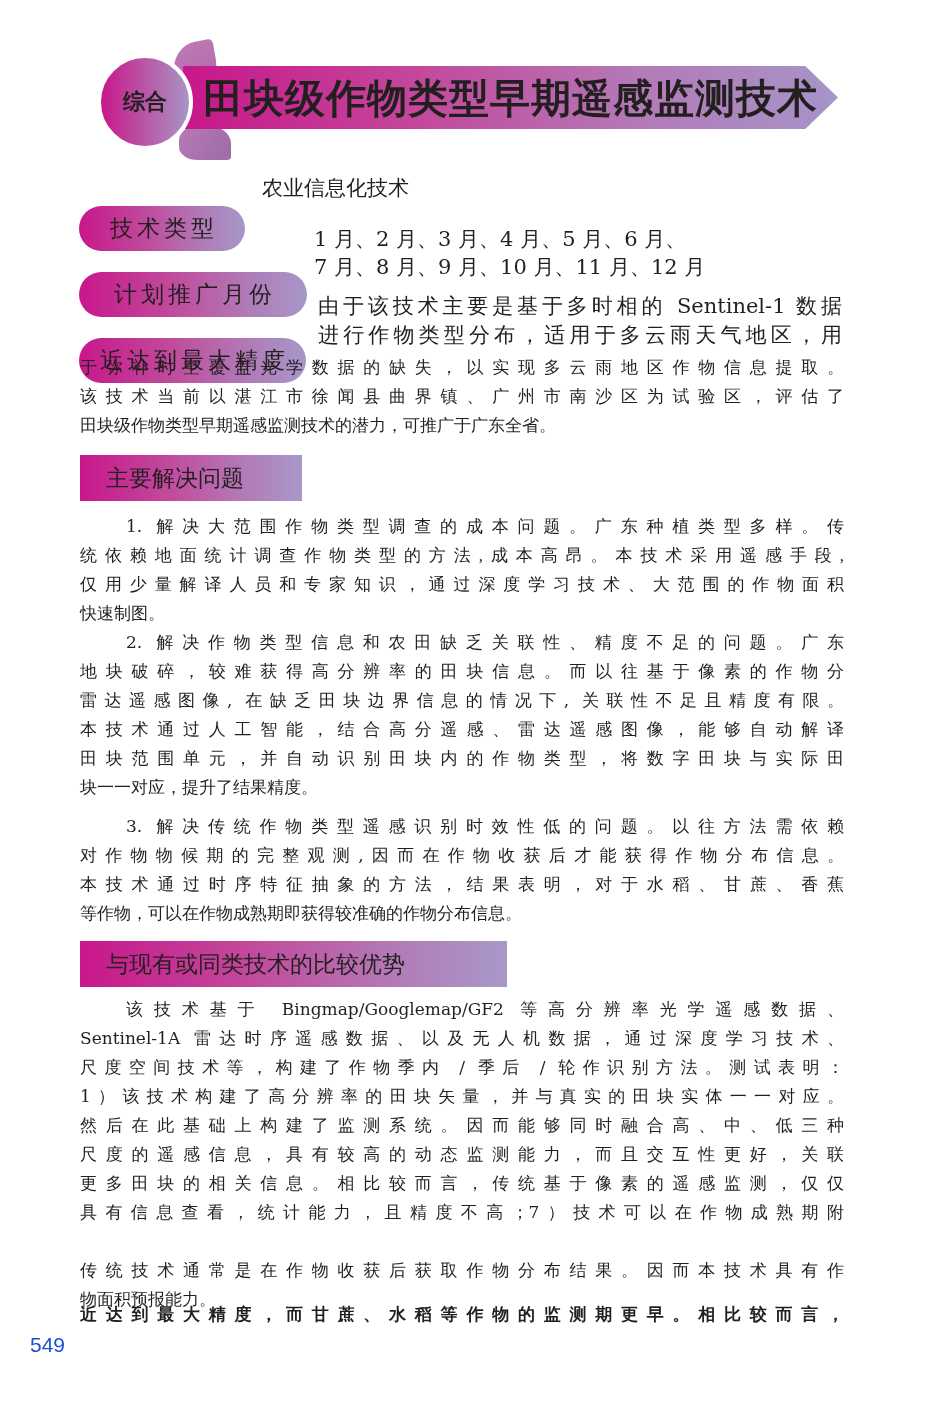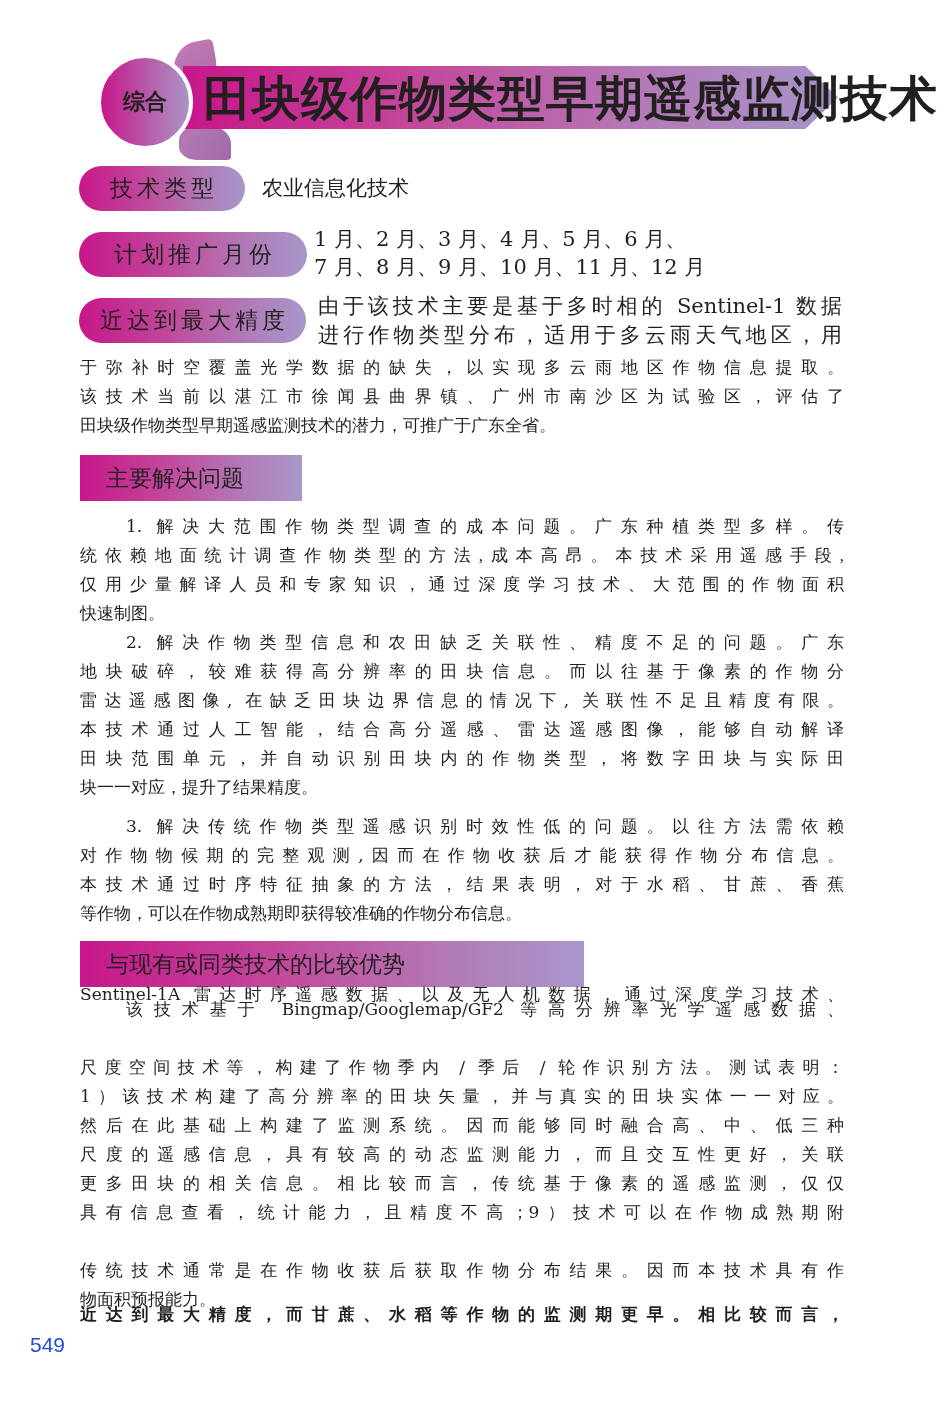--- a/index.html
+++ b/index.html
@@ -6,40 +6,40 @@
   body { width: 944px; height: 1417px; position: relative; overflow: hidden;
          font-family: "DejaVu Serif", "Liberation Serif", serif; color: #231f20; }
 
   
   .title-wrap { position: absolute; left: 95px; top: 40px; width: 760px; height: 120px; }
   .title-banner { position: absolute; left: 88px; top: 26px; width: 655px; height: 63px;
     background: linear-gradient(90deg, #c8178a 0%, #c4479b 35%, #b47ab8 70%, #a694c8 100%);
     clip-path: polygon(0 0, 95% 0, 100% 50%, 95% 100%, 0 100%); }
   .title-text { position: absolute; left: 108px; top: 30px; height: 56px; line-height: 56px;
     font-family: "DejaVu Sans", "Liberation Sans", sans-serif; font-weight: bold;
-    font-size: 48px; color: #231f20; letter-spacing: 1px; white-space: nowrap; }
+    font-size: 40px; color: #231f20; letter-spacing: 1px; white-space: nowrap; }
   .leaf-top { position: absolute; left: 78px; top: 2px; width: 44px; height: 52px;
     background: linear-gradient(160deg, #c27ab5, #a86aa8);
     border-radius: 60% 10% 60% 10%; transform: rotate(-10deg); }
   .leaf-bottom { position: absolute; left: 84px; top: 84px; width: 52px; height: 36px;
     background: linear-gradient(120deg, #b77bb6, #9e6aa7);
     border-radius: 50% 60% 10% 40%; }
   .badge-circle { position: absolute; left: 2px; top: 14px; width: 88px; height: 88px;
     border-radius: 50%; border: 4px solid #ffffff;
     background: linear-gradient(90deg, #c8178a 0%, #b270b2 70%, #a894c8 100%);
     display: flex; align-items: center; justify-content: center; }
   .badge-text { font-family: "DejaVu Sans", "Liberation Sans", sans-serif; font-weight: bold;
     font-size: 22px; color: #231f20; }
 
   
   .pill { position: absolute; left: 79px; height: 45px; border-radius: 23px;
     background: linear-gradient(90deg, #c8178a 0%, #c04a9c 40%, #b07cb8 75%, #a697c9 100%);
     font-family: "DejaVu Sans", "Liberation Sans", sans-serif; font-size: 23px;
     color: #231f20; display: flex; align-items: center; justify-content: center;
-    letter-spacing: 4px; box-sizing: border-box; padding-left: 4px; }
+    letter-spacing: 4px; box-sizing: border-box; padding-left: 4px; margin-top: 40px; }
 
   .field-value { position: absolute; font-size: 21px; line-height: 27px; color: #231f20; white-space: nowrap; }
 
   
   .section-header { position: absolute; left: 80px; height: 46px;
     background: linear-gradient(90deg, #c8178a 0%, #c24a9c 40%, #b27cb8 75%, #a898ca 100%);
     font-family: "DejaVu Sans", "Liberation Sans", sans-serif; font-size: 23px; color: #231f20;
     display: flex; align-items: center; padding-left: 26px; box-sizing: border-box; }
 
   .body-line { position: absolute; left: 80px; width: 764px; font-size: 17px; line-height: 29px;
@@ -86,26 +86,26 @@
 <div class="body-line" style="top:657px;">地块破碎，较难获得高分辨率的田块信息。而以往基于像素的作物分</div>
 <div class="body-line" style="top:686px;">雷达遥感图像, 在缺乏田块边界信息的情况下, 关联性不足且精度有限。</div>
 <div class="body-line" style="top:715px;">本技术通过人工智能，结合高分遥感、雷达遥感图像，能够自动解译</div>
 <div class="body-line" style="top:744px;">田块范围单元，并自动识别田块内的作物类型，将数字田块与实际田</div>
 <div class="body-line last" style="top:773px;">块一一对应，提升了结果精度。</div>
 <div class="body-line indent" style="top:812px;">3. 解决传统作物类型遥感识别时效性低的问题。以往方法需依赖</div>
 <div class="body-line" style="top:841px;">对作物物候期的完整观测,因而在作物收获后才能获得作物分布信息。</div>
 <div class="body-line" style="top:870px;">本技术通过时序特征抽象的方法，结果表明，对于水稻、甘蔗、香蕉</div>
 <div class="body-line last" style="top:899px;">等作物，可以在作物成熟期即获得较准确的作物分布信息。</div>
 
-<div class="section-header" style="top:941px; width:504px;">与现有或同类技术的比较优势</div>
+<div class="section-header" style="top:941px; width:427px;">与现有或同类技术的比较优势</div>
 <div class="body-line indent" style="top:995px;">该技术基于 Bingmap/Googlemap/GF2 等高分辨率光学遥感数据、</div>
-<div class="body-line" style="top:980px;">Sentinel-1A 雷达时序遥感数据、以及无人机数据，通过深度学习技术、</div>
+<div class="body-line" style="top:1024px;">Sentinel-1A 雷达时序遥感数据、以及无人机数据，通过深度学习技术、</div>
 <div class="body-line" style="top:1053px;">尺度空间技术等，构建了作物季内 / 季后 / 轮作识别方法。测试表明：</div>
 <div class="body-line" style="top:1082px;">1）该技术构建了高分辨率的田块矢量，并与真实的田块实体一一对应。</div>
 <div class="body-line" style="top:1111px;">然后在此基础上构建了监测系统。因而能够同时融合高、中、低三种</div>
 <div class="body-line" style="top:1140px;">尺度的遥感信息，具有较高的动态监测能力，而且交互性更好，关联</div>
 <div class="body-line" style="top:1169px;">更多田块的相关信息。相比较而言，传统基于像素的遥感监测，仅仅</div>
-<div class="body-line" style="top:1198px;">具有信息查看，统计能力，且精度不高；9）技术可以在作物成熟期附</div>
+<div class="body-line" style="top:1198px;">具有信息查看，统计能力，且精度不高；7）技术可以在作物成熟期附</div>
 <div class="body-line" style="top:1300px;font-weight:bold;">近达到最大精度，而甘蔗、水稻等作物的监测期更早。相比较而言，</div>
 <div class="body-line" style="top:1256px;">传统技术通常是在作物收获后获取作物分布结果。因而本技术具有作</div>
 <div class="body-line last" style="top:1285px;">物面积预报能力。</div>
 
 <div class="page-number">549</div>
 
 </body></html>

